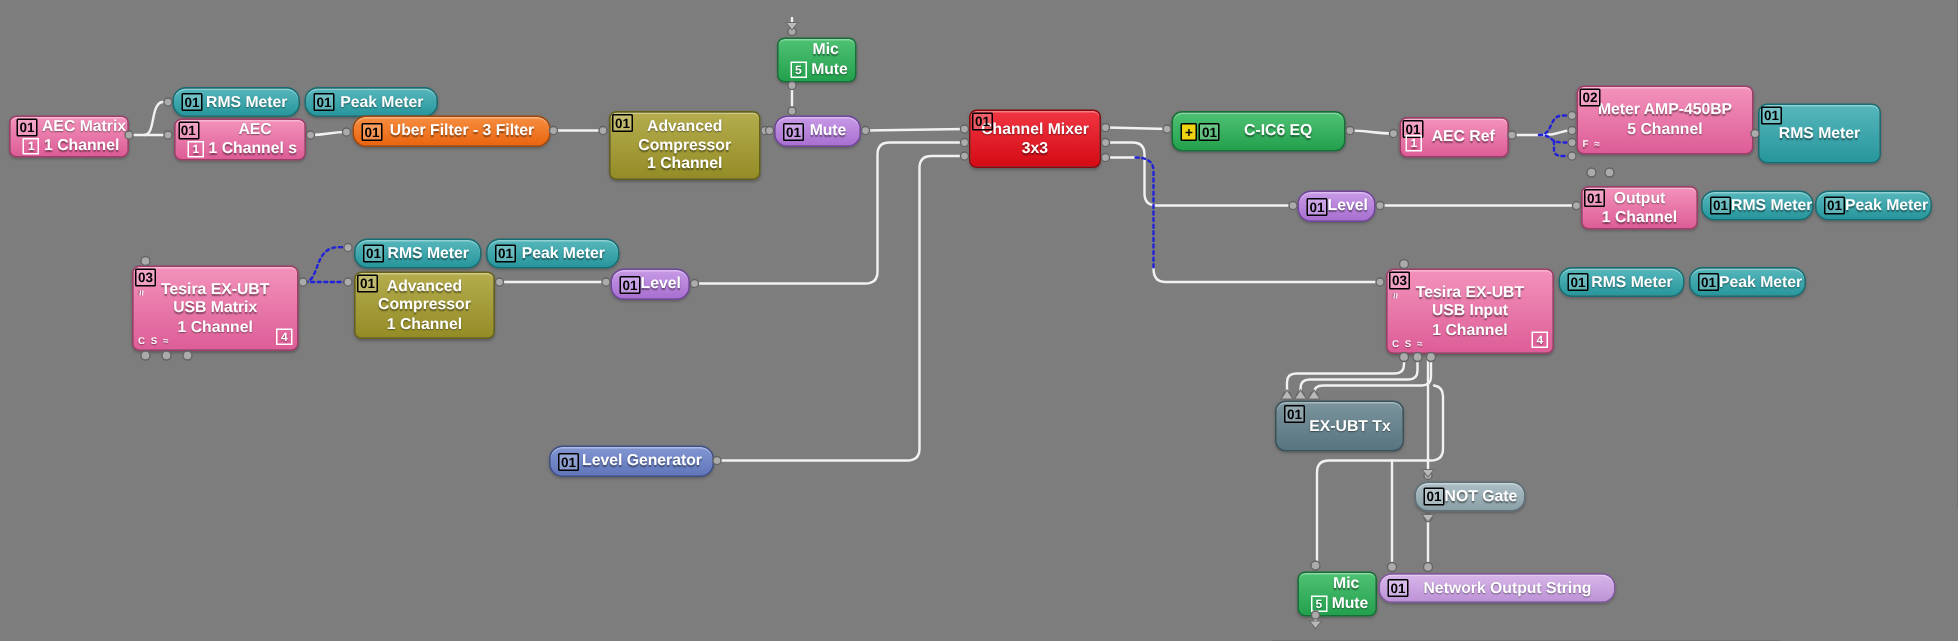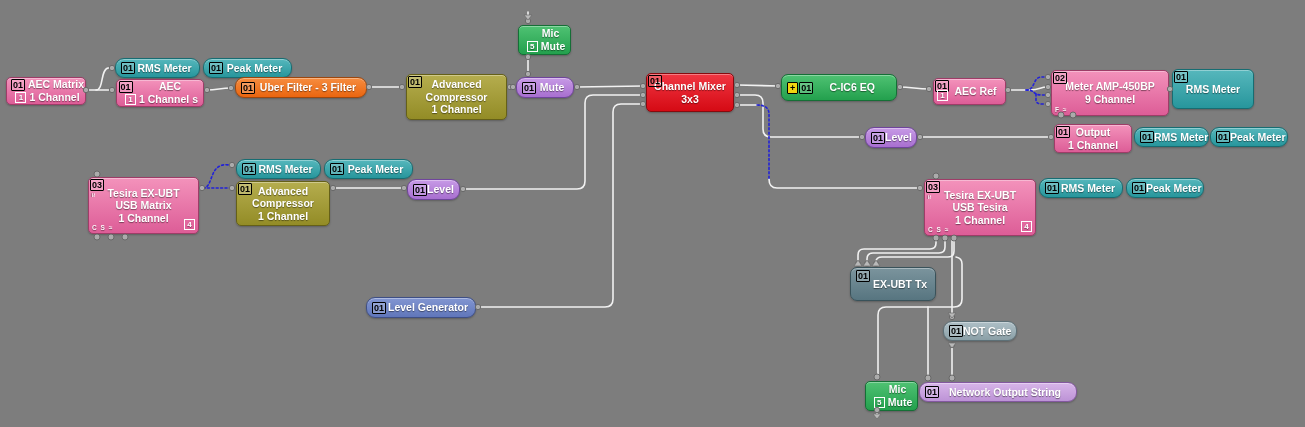--- a/index.html
+++ b/index.html
@@ -170,26 +170,26 @@
       <span class="badge">01</span>
       <span class="lbl">C-IC6 EQ</span>
   </div>
 
   <div class="block c-pink" style="left:933px;top:78px;width:73px;height:27px;">
     <span class="badge abadge">01</span>
     <span class="chbox chbox-bl">1</span>
     <span style="padding-left:12px;">AEC Ref</span>
   </div>
 
-  <div class="block c-pink" style="left:1051px;top:70px;width:118px;height:46px;">
+  <div class="block c-pink" style="left:1051px;top:57px;width:118px;height:46px;">
     <span class="badge abadge">02</span>
     <span class="glyphs">F ≈</span>
     <div class="col">
         <span>Meter AMP-450BP</span>
-        <span>9 Channel</span>
+        <span>5 Channel</span>
       </div>
   </div>
 
   <div class="block c-teal" style="left:1172px;top:69px;width:82px;height:40px;border-radius:6px;">
     <span class="badge abadge">01</span>
     <span>RMS Meter</span>
   </div>
 
   <div class="block pill c-purple" style="left:865px;top:127px;width:52px;height:21px;">
     <span class="badge">01</span>
@@ -253,21 +253,21 @@
       <span class="lbl">Level Generator</span>
   </div>
 
   <div class="block c-pink" style="left:924px;top:179px;width:112px;height:57px;">
     <span class="badge abadge">03</span>
     <span class="sideglyph">≈</span>
     <span class="glyphs">C S ≈</span>
     <span class="chbox chbox-br">4</span>
     <div class="col">
         <span>Tesira EX-UBT</span>
-        <span>USB Tesira</span>
+        <span>USB Input</span>
         <span>1 Channel</span>
       </div>
   </div>
 
   <div class="block pill c-teal" style="left:1039px;top:178px;width:84px;height:20px;">
     <span class="badge">01</span>
       <span class="lbl">RMS Meter</span>
   </div>
   <div class="block pill c-teal" style="left:1126px;top:178px;width:78px;height:20px;">
     <span class="badge">01</span>

